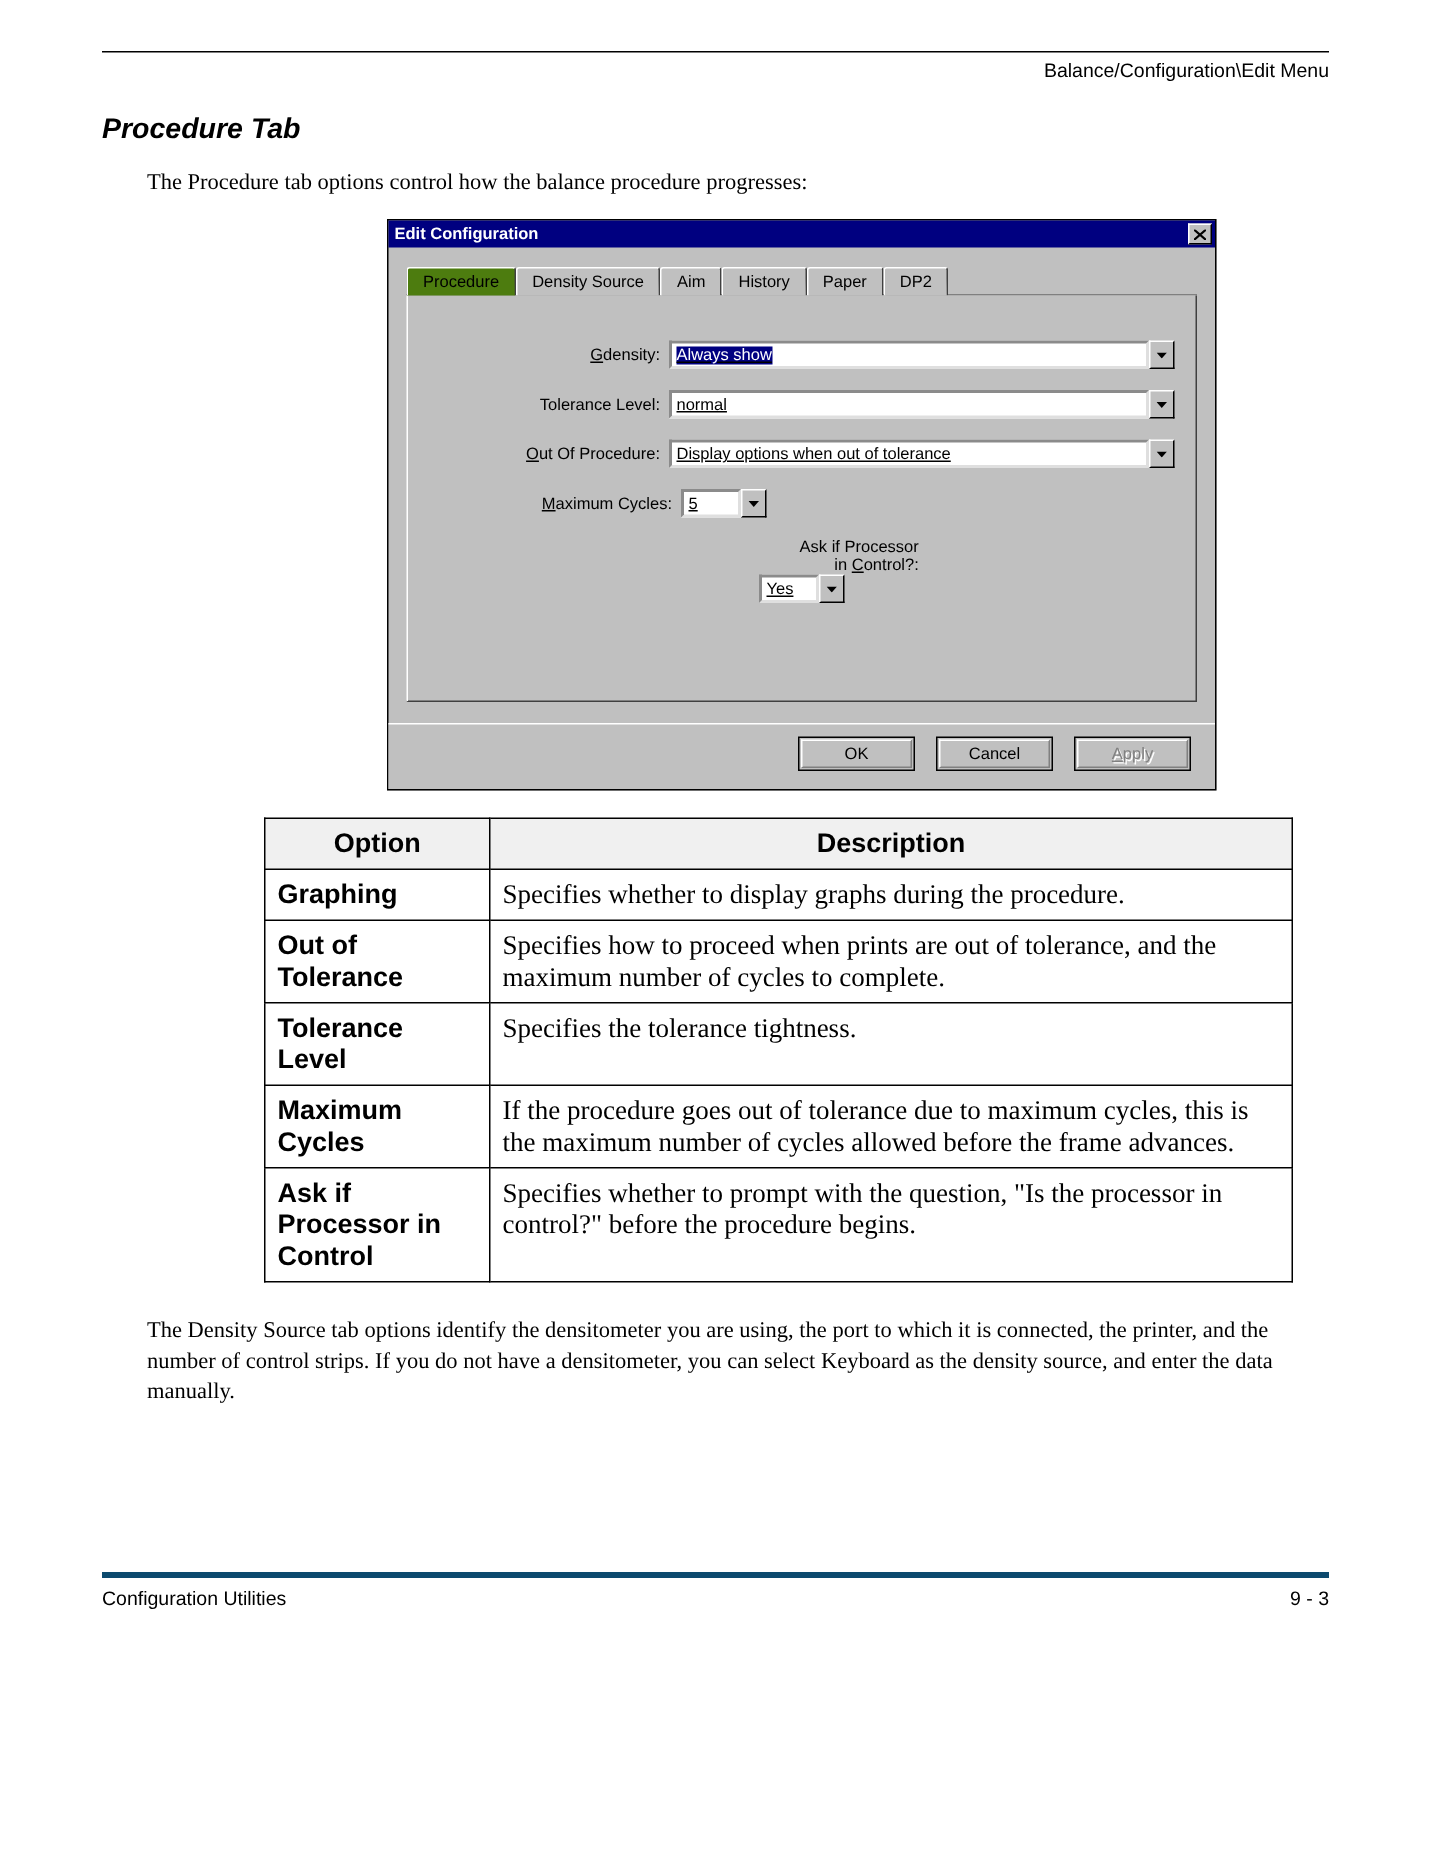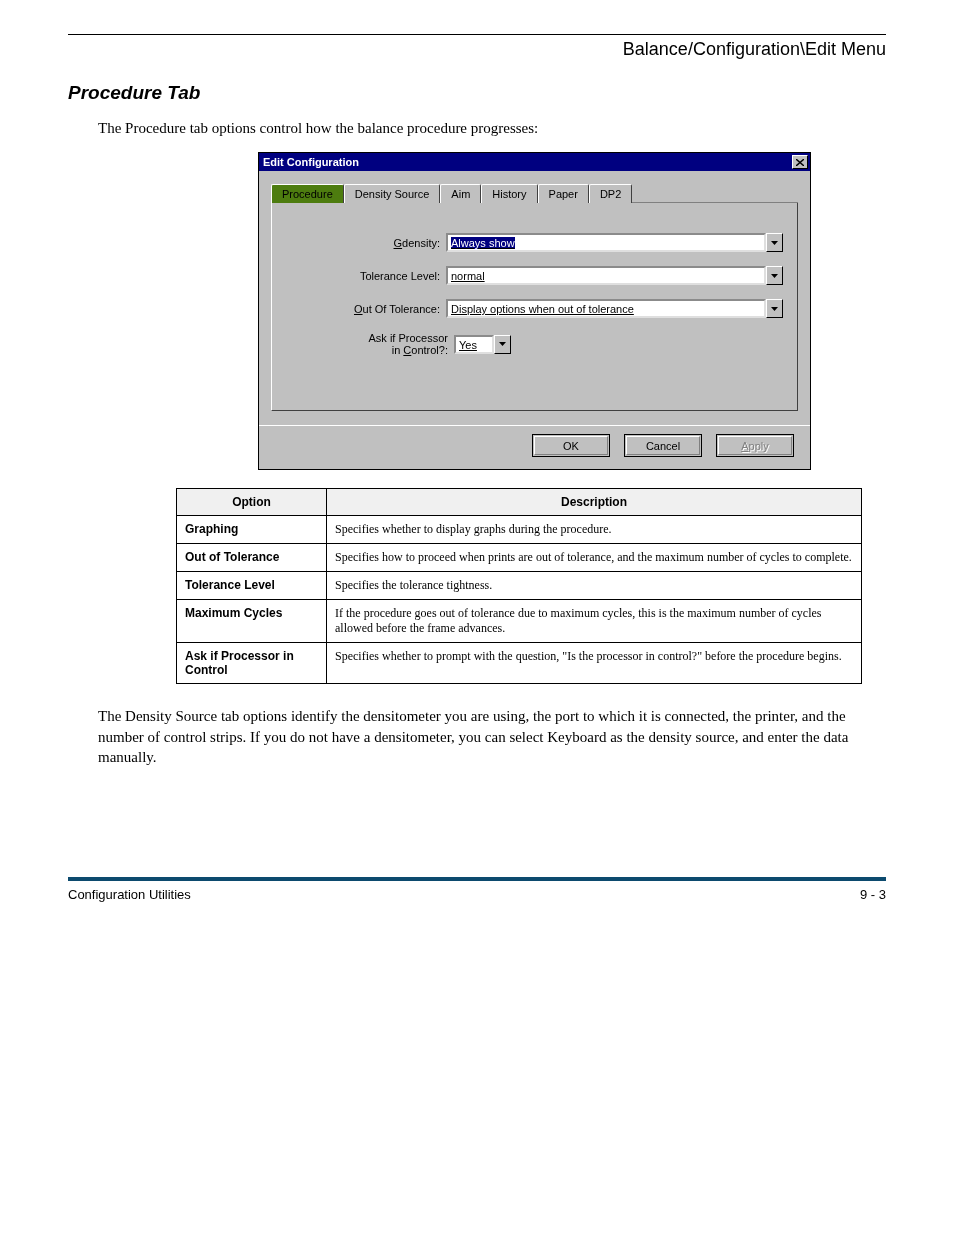--- a/index.html
+++ b/index.html
@@ -37,34 +37,34 @@
   .combo.sm .combo-input { width: 40px; }
 
   .dlg-buttons { display: flex; justify-content: flex-end; gap: 14px; padding: 8px 16px 12px 16px; background: #c0c0c0; border-top: 1px solid #fff; }
   .winbtn { width: 78px; height: 23px; background: #c0c0c0; border: 1px solid #000; position: relative; font-size: 11px; font-family: inherit; display: flex; align-items: center; justify-content: center; cursor: default; }
   .winbtn::before { content:""; position:absolute; inset:1px; border:1px solid #fff; border-right-color:#808080; border-bottom-color:#808080; pointer-events:none; }
   .winbtn.disabled { color: #808080; text-shadow: 1px 1px 0 #fff; }
   .winbtn u { text-decoration: underline; }
 
   
   table.options { border-collapse: collapse; width: 686px; margin-left: 108px; }
-  table.options th, table.options td { border: 1px solid #000; padding: 6px 8px; vertical-align: top; font-size: 12px; }
+  table.options th, table.options td { border: 1px solid #000; padding: 6px 8px; vertical-align: top; font-size: 18px; }
   table.options th { background: #f0f0f0; font-family: Arial, Helvetica, sans-serif; font-weight: bold; text-align: center; }
   table.options td.opt { font-family: Arial, Helvetica, sans-serif; font-weight: bold; width: 150px; }
   table.options td.desc { font-family: "Times New Roman", Times, serif; }
 
   .lower-section { margin-top: 22px; }
   .footer-rule { border-top: 4px solid #0c4a6e; margin-top: 110px; padding-top: 6px; display: flex; justify-content: space-between; font-family: Arial, Helvetica, sans-serif; font-size: 13px; }
 </style>
 </head>
 <body>
 
 <div class="page">
   <div class="top-rule"></div>
-  <div style="text-align:right; font-family: Arial, Helvetica, sans-serif; font-size:18px; margin-top:-26px; margin-bottom:22px;">Balance/Configuration\Edit Menu</div>
+  <div style="text-align:right; font-family: Arial, Helvetica, sans-serif; font-size:13px; margin-top:-26px; margin-bottom:22px;">Balance/Configuration\Edit Menu</div>
 
   <div class="section-heading">Procedure Tab</div>
   <p class="body-text indent">The Procedure tab options control how the balance procedure progresses:</p>
 
   <div class="dialog-wrap">
     <div class="dialog">
       <div class="titlebar">
         <span class="titlebar-text">Edit Configuration</span>
         <span class="close-btn">
           <svg width="8" height="7" viewBox="0 0 8 7">
@@ -101,33 +101,44 @@
               <div class="combo-input">normal</div>
               <div class="combo-btn">
                   <svg width="7" height="4">
                     <path d="M0 0 L7 0 L3.5 4 Z" fill="#000"></path>
                   </svg>
                 </div>
             </div>
           </div>
 
           <div class="form-row">
-            <div class="form-label"><u>O</u><span>ut Of Tolerance:</span></div>
+            <div class="form-label"><u>O</u><span>ut Of Procedure:</span></div>
             <div class="combo wide2">
               <div class="combo-input">Display options when out of tolerance</div>
               <div class="combo-btn">
                   <svg width="7" height="4">
                     <path d="M0 0 L7 0 L3.5 4 Z" fill="#000"></path>
                   </svg>
                 </div>
             </div>
           </div>
 
-
-          <div class="form-row" style="margin-bottom:4px;">
+          <div class="form-row">
+            <div class="form-label"><u>M</u><span>aximum Cycles:</span></div>
+            <div class="combo sm">
+              <div class="combo-input">5</div>
+              <div class="combo-btn">
+                  <svg width="7" height="4">
+                    <path d="M0 0 L7 0 L3.5 4 Z" fill="#000"></path>
+                  </svg>
+                </div>
+            </div>
+          </div>
+
+          <div class="form-row" style="margin-bottom:15px;flex-direction:column;">
             <div class="form-label" style="line-height:1.1;">
               <span>Ask if Processor</span><br>
               <span>in </span><u>C</u><span>ontrol?:</span>
             </div>
             <div class="combo sm">
               <div class="combo-input">Yes</div>
               <div class="combo-btn">
                   <svg width="7" height="4">
                     <path d="M0 0 L7 0 L3.5 4 Z" fill="#000"></path>
                   </svg>

